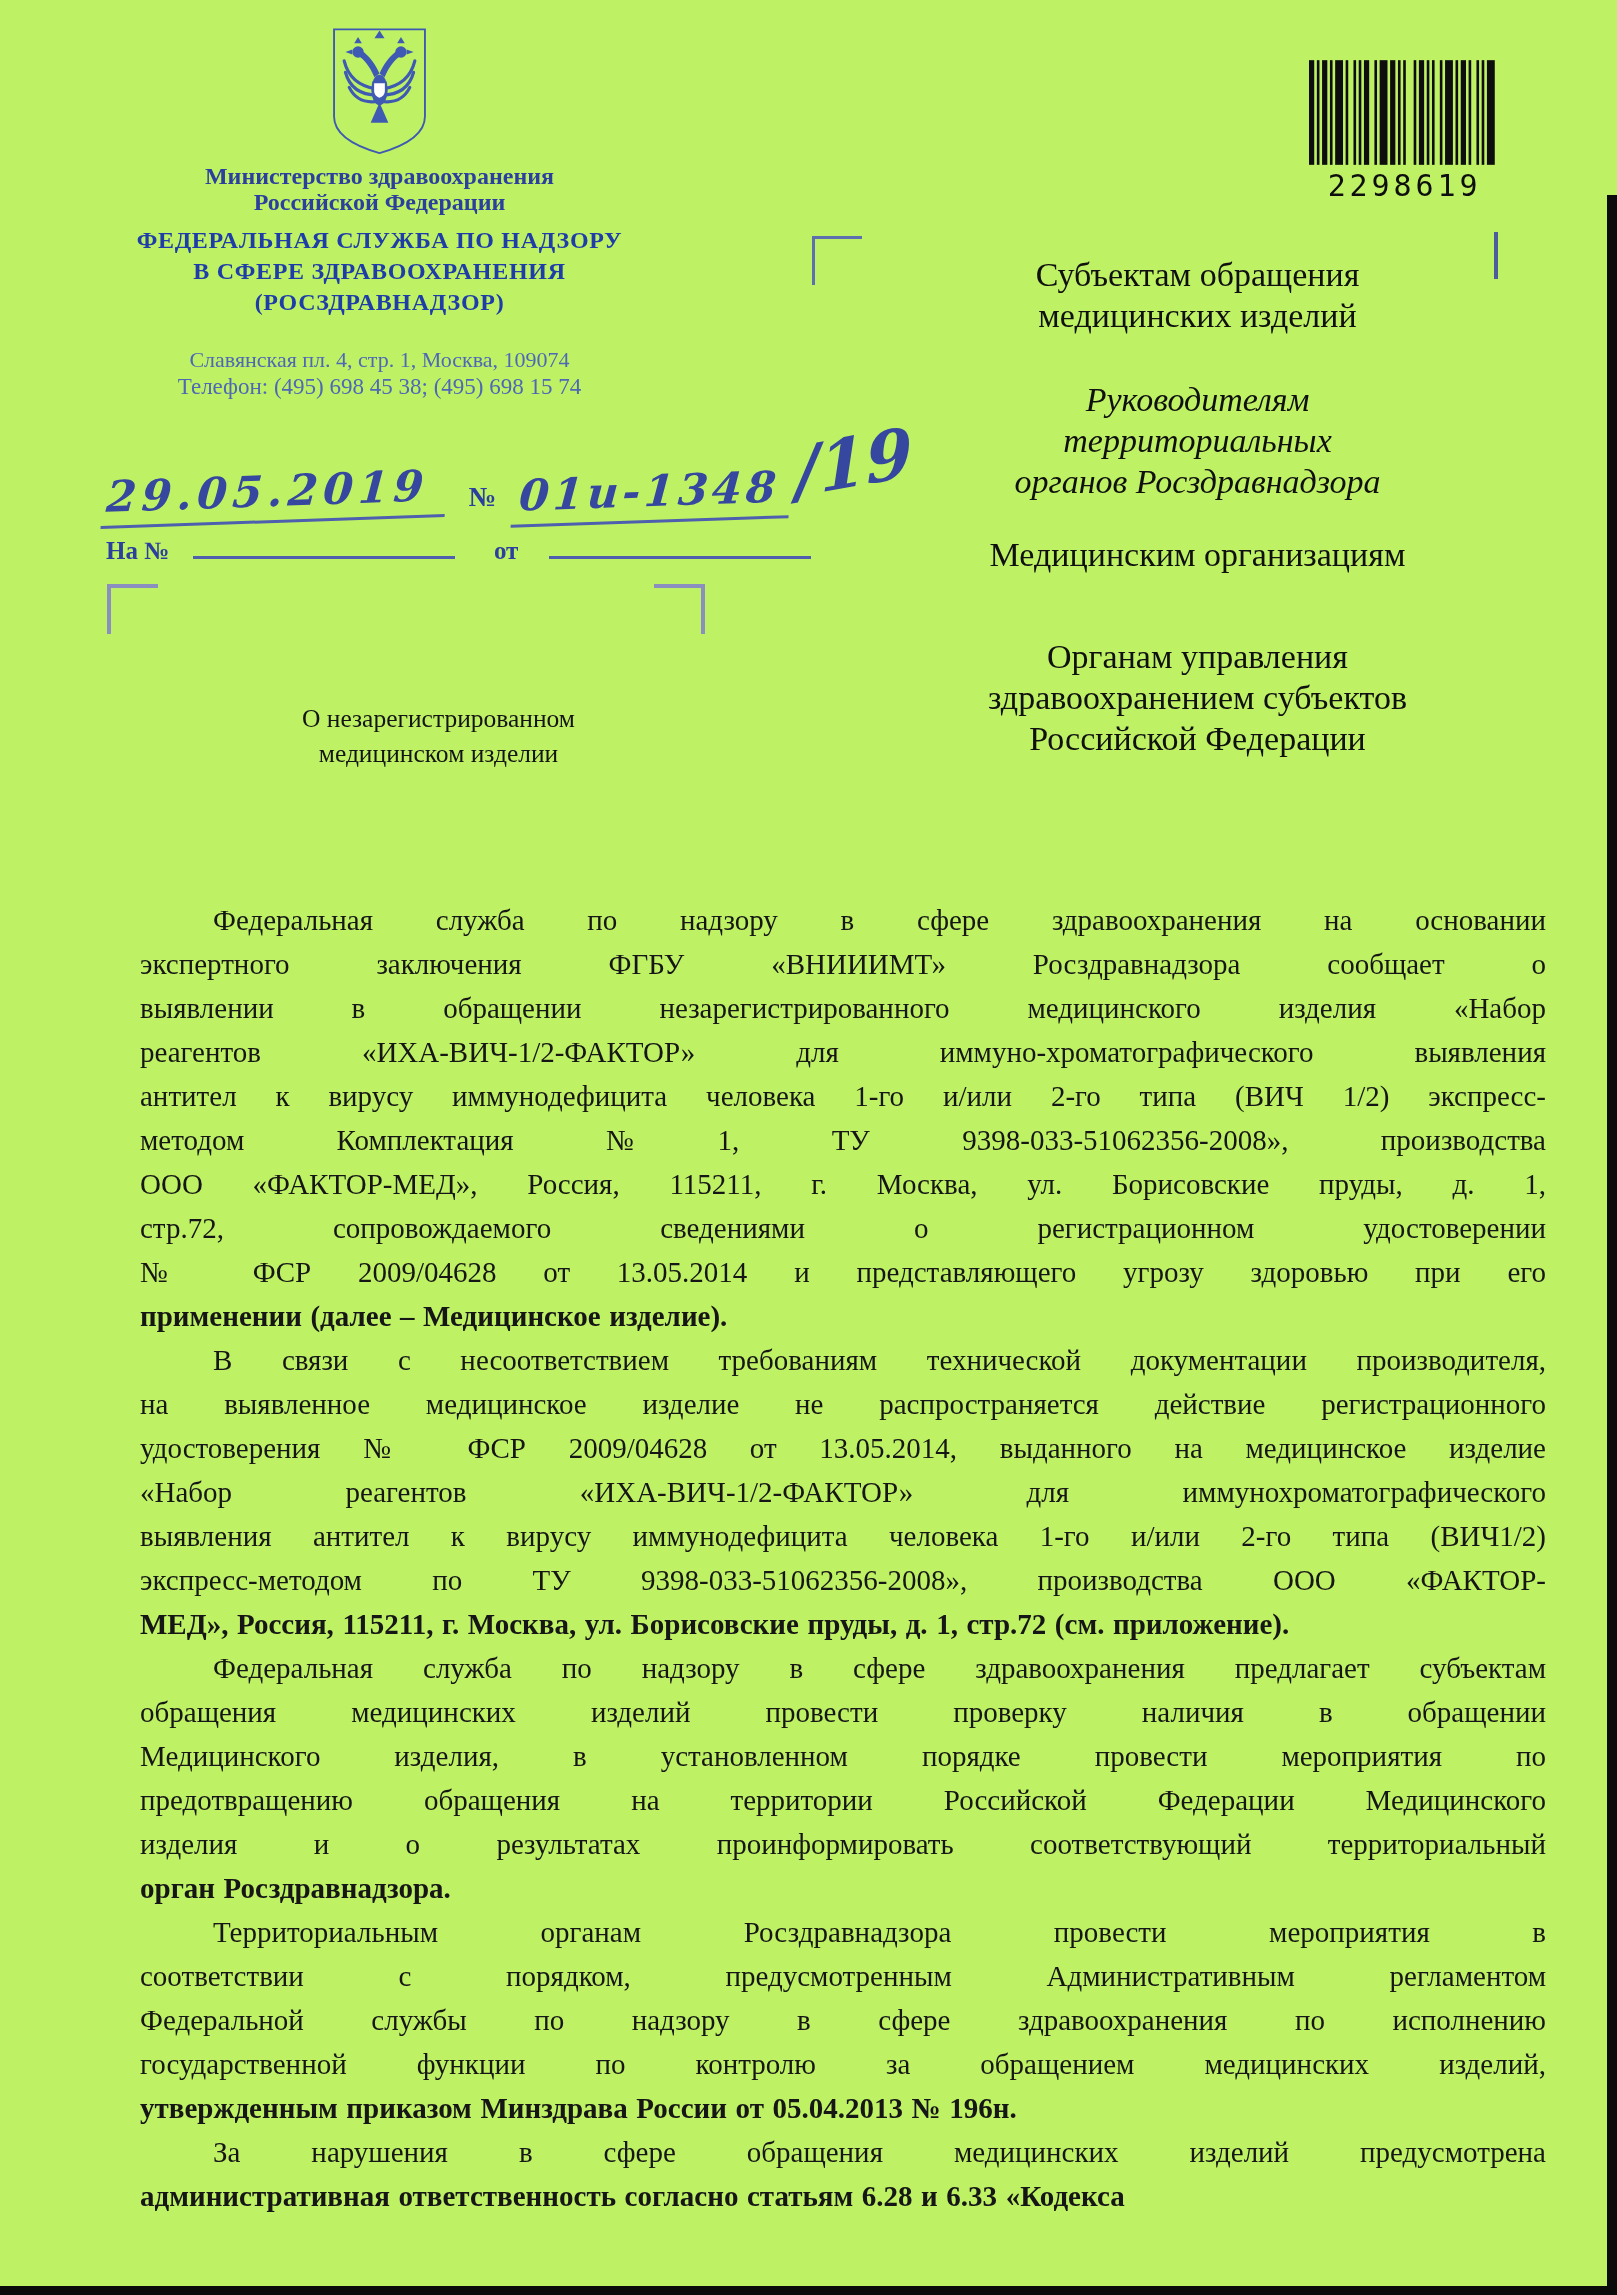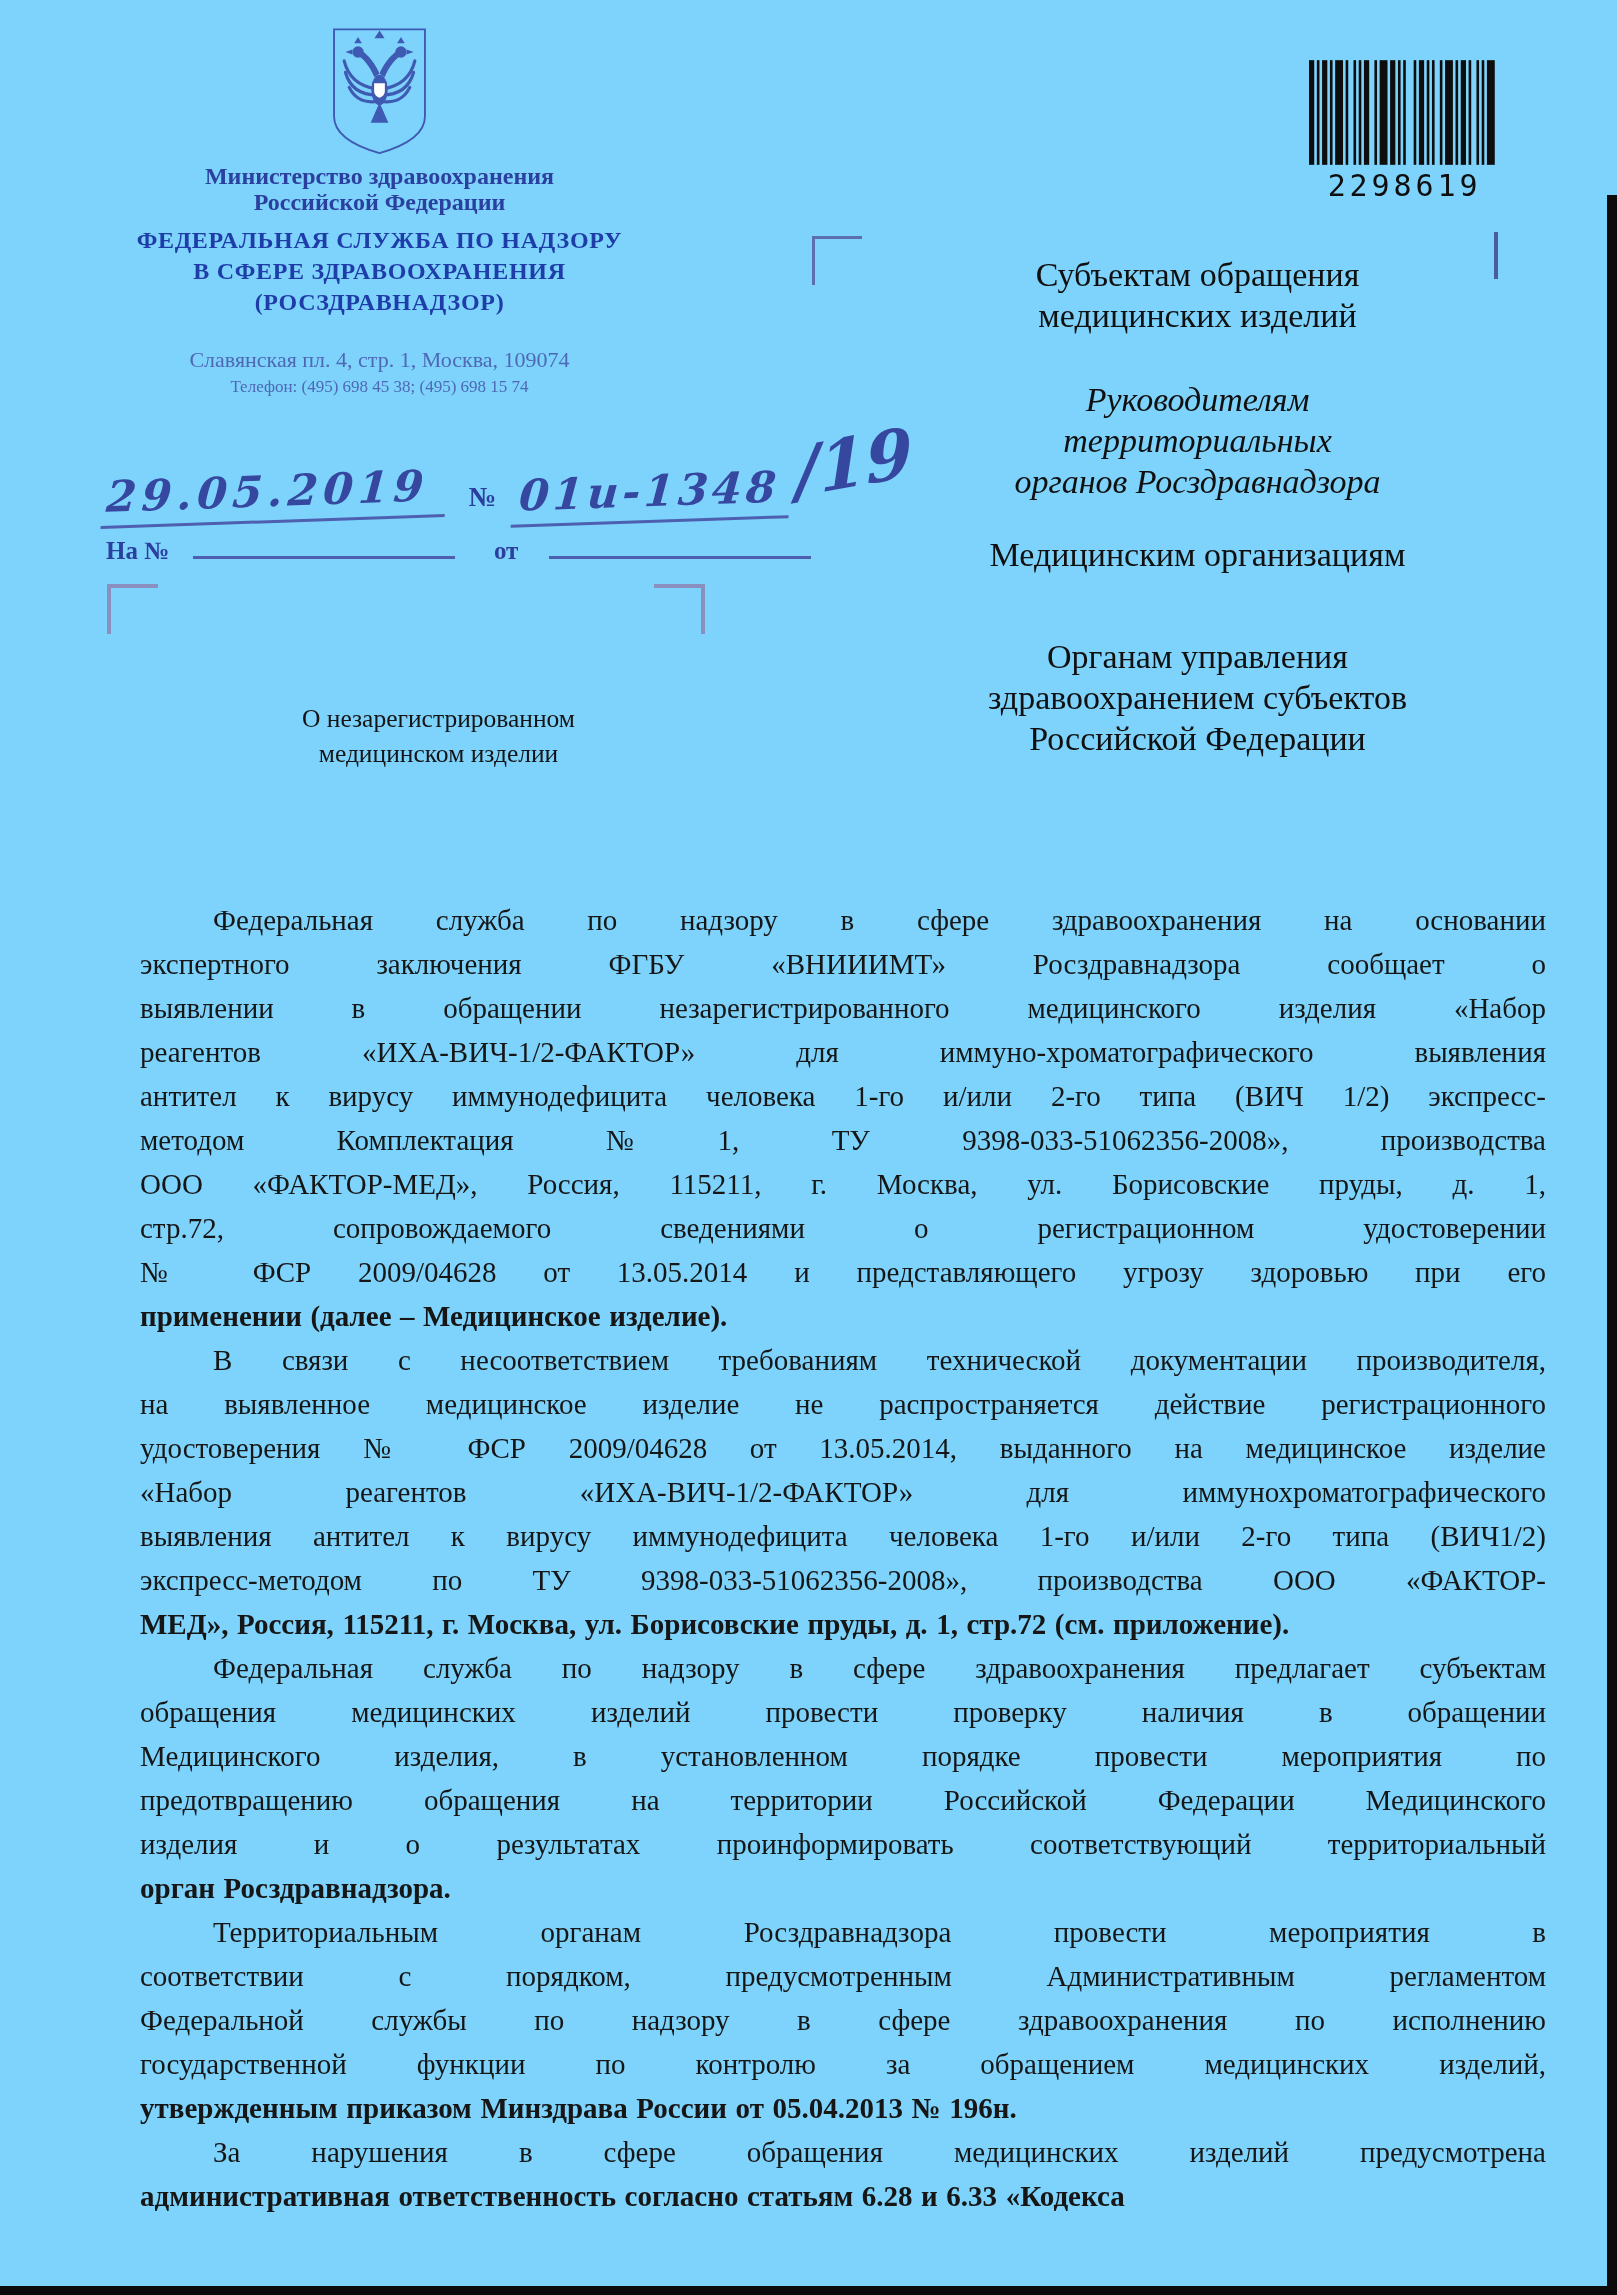--- a/index.html
+++ b/index.html
@@ -1,31 +1,31 @@
 <!DOCTYPE html>
 <html lang="ru" style="font-size:10.5px"><head>
 <meta charset="utf-8">
 <style>
   html,body{margin:0;padding:0;background:#ffffff;}
   .page{
-    position:relative;width:1617px;height:2295px;background:#7dd3fc;overflow:hidden;
+    position:relative;width:1617px;height:2295px;background:#bef264;overflow:hidden;
     font-family:"Liberation Serif","DejaVu Serif",serif;color:#161616;
   }
   
   .letterhead{position:absolute;left:85px;top:26px;width:589px;text-align:center;}
   .emblem{display:inline-block;margin-bottom:3.9px;}
   .ministry{
     white-space:pre-line;font-weight:bold;font-size:24px;line-height:26px;color:#2b3f9e;
   }
   .service{
     white-space:pre-line;font-weight:bold;font-size:24px;line-height:31px;color:#1f3da8;
     letter-spacing:0.7px;margin-top:10.5px;
   }
   .org-address{margin-top:28px;font-size:22px;line-height:27px;color:#4e68b6;}
-  .org-phone{font-size:17px;line-height:27px;color:#4e68b6;}
+  .org-phone{font-size:23px;line-height:27px;color:#4e68b6;}
   
   .reg-row{position:absolute;left:103px;top:442px;display:flex;align-items:baseline;}
   .hand{
     font-family:"DejaVu Serif",serif;font-style:italic;font-weight:bold;color:#36479f;
     display:inline-block;transform:skewX(-6deg) rotate(-2deg);
   }
   .hand-date{
     font-size:43px;letter-spacing:5.2px;border-bottom:3.3px solid #4d5fae;
     padding:0 18.3px 3.9px 3.9px;
   }

